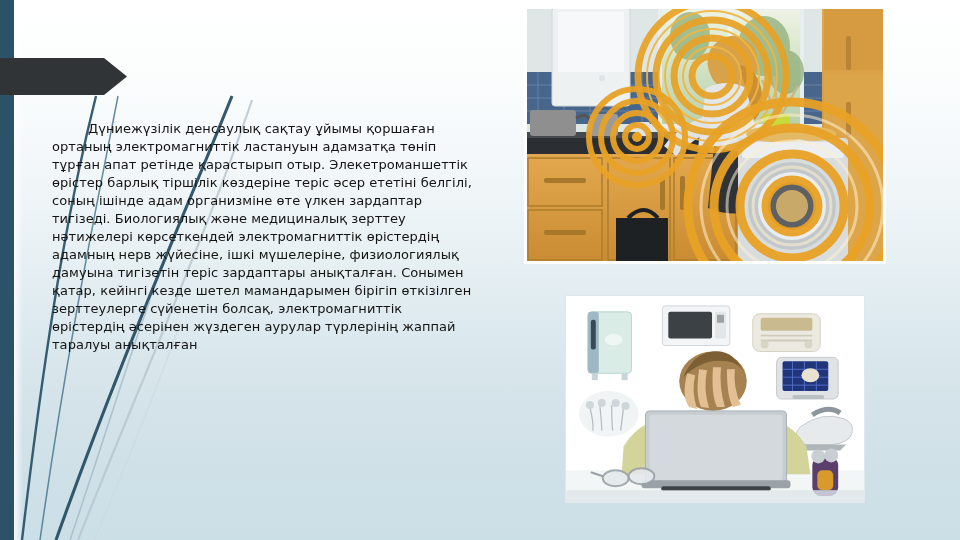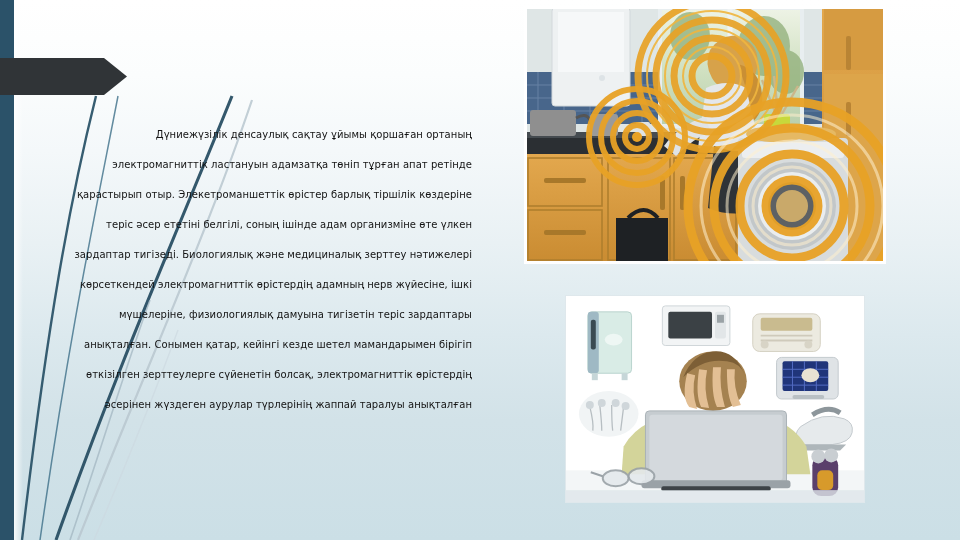--- a/index.html
+++ b/index.html
@@ -24,22 +24,22 @@
   .arrow-banner{
     position:absolute;left:0;top:58px;width:127px;height:37px;
     background:#303437;
     clip-path:polygon(0 0, 104px 0, 127px 50%, 104px 100%, 0 100%);
   }
   
   .swoosh{position:absolute;left:0;top:0;width:420px;height:540px;pointer-events:none;}
   
   .body-text{
     position:absolute;left:52px;top:120px;width:420px;
-    font-size:10px;line-height:30px;color:#131313;
-    text-indent:36px;text-align:right;
+    font-size:13px;line-height:18px;color:#131313;
+    text-indent:36px;text-align:left;
     letter-spacing:.05px;
     white-space:pre-wrap;
   }
   
   .photo{position:absolute;overflow:hidden;background:#fff;}
   .photo-kitchen{left:524px;top:6px;width:362px;height:258px;}
   .photo-appliances{left:565px;top:295px;width:300px;height:208px;border:1px solid #dfe8ec;box-sizing:border-box;}
   .ph-canvas{display:block;width:100%;height:100%;}
 </style>
 </head>

